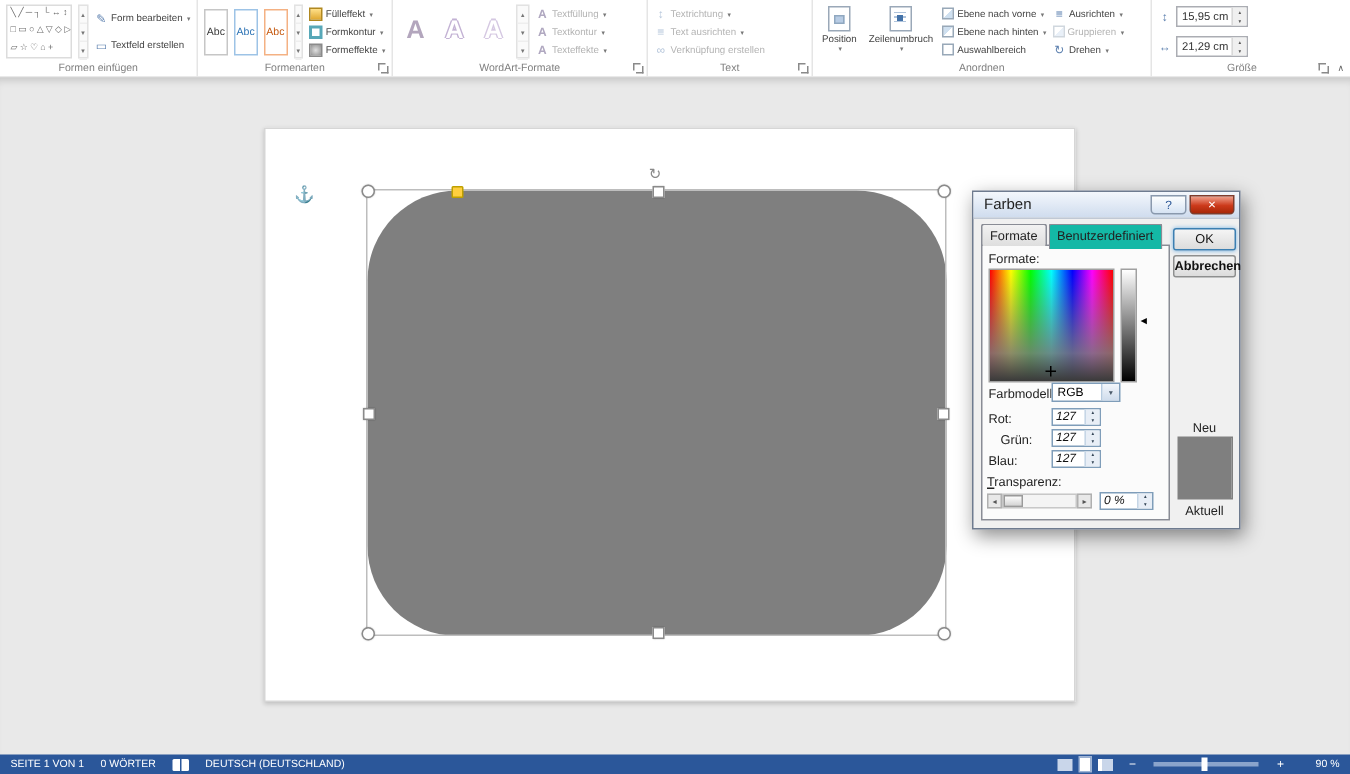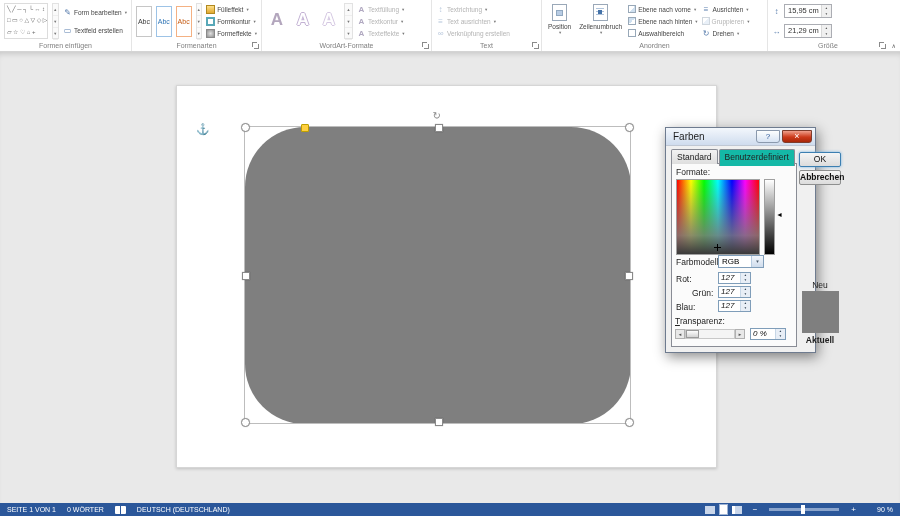--- a/index.html
+++ b/index.html
@@ -65,22 +65,22 @@
   .anchor{position:absolute;left:196px;top:71px;font-size:11px;color:#5b7fae;}
   .shape{position:absolute;left:245px;top:75px;width:386px;height:297px;border-radius:60px;}
   .selbox{position:absolute;left:244px;top:74px;width:387px;height:298px;border:1px solid #bdbdbd;box-sizing:border-box;}
   .h{position:absolute;background:#fff;border:1px solid #8a8a8a;box-shadow:0 0 1px rgba(0,0,0,.3);}
   .hc{width:7px;height:7px;border-radius:50%;}
   .hs{width:6px;height:6px;}
   .rot{position:absolute;left:50%;top:-17px;margin-left:-5px;font-size:10px;color:#8a8a8a;font-style:normal;}
   .adj{position:absolute;left:56px;top:-3px;width:6px;height:6px;background:#ffcf3f;border:1px solid #bfa000;border-radius:1px;}
 
   
-  .dlg{position:absolute;left:648px;top:127px;width:151px;height:226px;background:#f0f0f0;
-       border:1px solid #6e7b8f;box-shadow:2px 4px 12px rgba(0,0,0,.45);z-index:50;box-sizing:border-box;margin-left:17px;}
+  .dlg{position:absolute;left:648px;top:127px;width:179px;height:226px;background:#f0f0f0;
+       border:1px solid #6e7b8f;box-shadow:2px 4px 12px rgba(0,0,0,.45);z-index:50;box-sizing:border-box;}
   .dlg-title{height:17px;display:flex;align-items:center;background:linear-gradient(#f3f7fc,#cfdcee);
              border-bottom:1px solid #c0c8d4;padding:0 3px 0 7px;font-size:10px;color:#1e1e1e;}
   .dlg-title-text{flex:1;}
   .dlg-help{width:24px;height:13px;background:linear-gradient(#fdfefe,#d6e3f3);border:1px solid #8a99ad;
             border-radius:0 0 3px 3px;font-size:8px;color:#2b5797;text-align:center;line-height:12px;margin-right:2px;box-sizing:border-box;}
   .dlg-close{width:30px;height:13px;background:linear-gradient(#f0a08c,#cc3a1b 55%,#a82708);border:1px solid #7e3c2c;
              border-radius:0 0 3px 3px;color:#fff;font-size:9px;text-align:center;line-height:11px;box-sizing:border-box;}
   .tabs{position:absolute;left:5px;top:21px;display:flex;font-size:8.5px;z-index:2;}
   .tab{padding:2px 5px 2px;border:1px solid #898c95;border-bottom:none;background:linear-gradient(#f2f2f2,#dedede);
        border-radius:2px 2px 0 0;margin-right:1px;color:#222;}
@@ -351,21 +351,21 @@
     </div>
   </div>
 
   <div class="dlg">
     <div class="dlg-title">
       <span class="dlg-title-text">Farben</span>
       <span class="dlg-help">?</span>
       <span class="dlg-close">×</span>
     </div>
     <div class="tabs">
-      <span class="tab">Standard</span>
+      <span class="tab">Formate</span>
       <span class="tab active">Benutzerdefiniert</span>
     </div>
     <div class="tabpanel">
       <div class="lbl" style="left:4px;top:3px;">Formate:</div>
       <div class="spectrum">
         <i class="cross"></i>
       </div>
       <div class="lumbar"></div>
       <div class="lumptr">◄</div>
       <div class="lbl" style="left:4px;top:93px;">Farbmodell:</div>
@@ -374,21 +374,21 @@
         <span class="combo-btn">▼</span>
       </div>
       <div class="lbl" style="left:4px;top:110px;text-align:right;">Rot:</div>
       <div class="spinbox" style="left:46px;top:108px;">
         <span class="sval">127</span>
         <span class="sarr">
           <i>▴</i>
           <i>▾</i>
         </span>
       </div>
-      <div class="lbl" style="left:20px;top:124px;text-align:right;">Grün:</div>
+      <div class="lbl" style="left:12px;top:124px;text-align:right;">Grün:</div>
       <div class="spinbox" style="left:46px;top:122px;">
         <span class="sval">127</span>
         <span class="sarr">
           <i>▴</i>
           <i>▾</i>
         </span>
       </div>
       <div class="lbl" style="left:4px;top:138px;">Blau:</div>
       <div class="spinbox" style="left:46px;top:136px;">
         <span class="sval">127</span>
@@ -411,21 +411,21 @@
         </span>
       </div>
     </div>
     <div class="btn ok">OK</div>
     <div class="btn cancel">Abbrechen</div>
     <div class="dlbl" style="top:152px;">Neu</div>
     <div class="swatch">
       <i style="background: rgb(127, 127, 127);"></i>
       <i style="background: rgb(127, 127, 127);"></i>
     </div>
-    <div class="dlbl" style="top:207px;font-weight:bold;">Aktuell</div>
+    <div class="dlbl" style="top:207px;">Aktuell</div>
   </div>
 
   <div class="status">
     <span class="st">SEITE 1 VON 1</span>
     <span class="st">0 WÖRTER</span>
     <span class="sbook"></span>
     <span class="st">DEUTSCH (DEUTSCHLAND)</span>
     <span class="spacer"></span>
     <span class="vicon" style="margin-right:-6px;"></span>
     <span class="vicon v2" style="margin-right:-6px;"></span>

